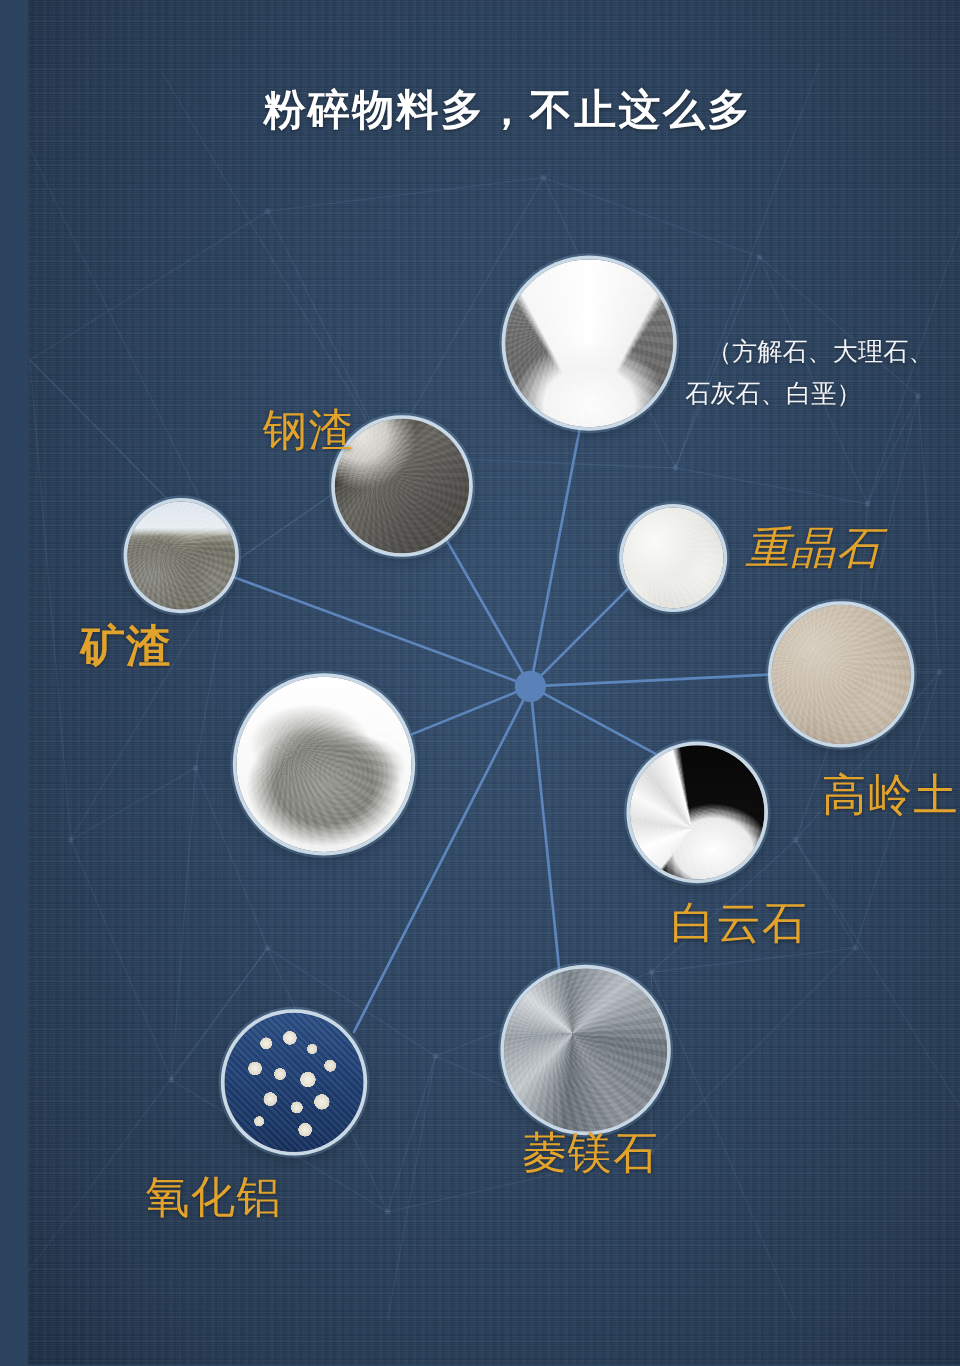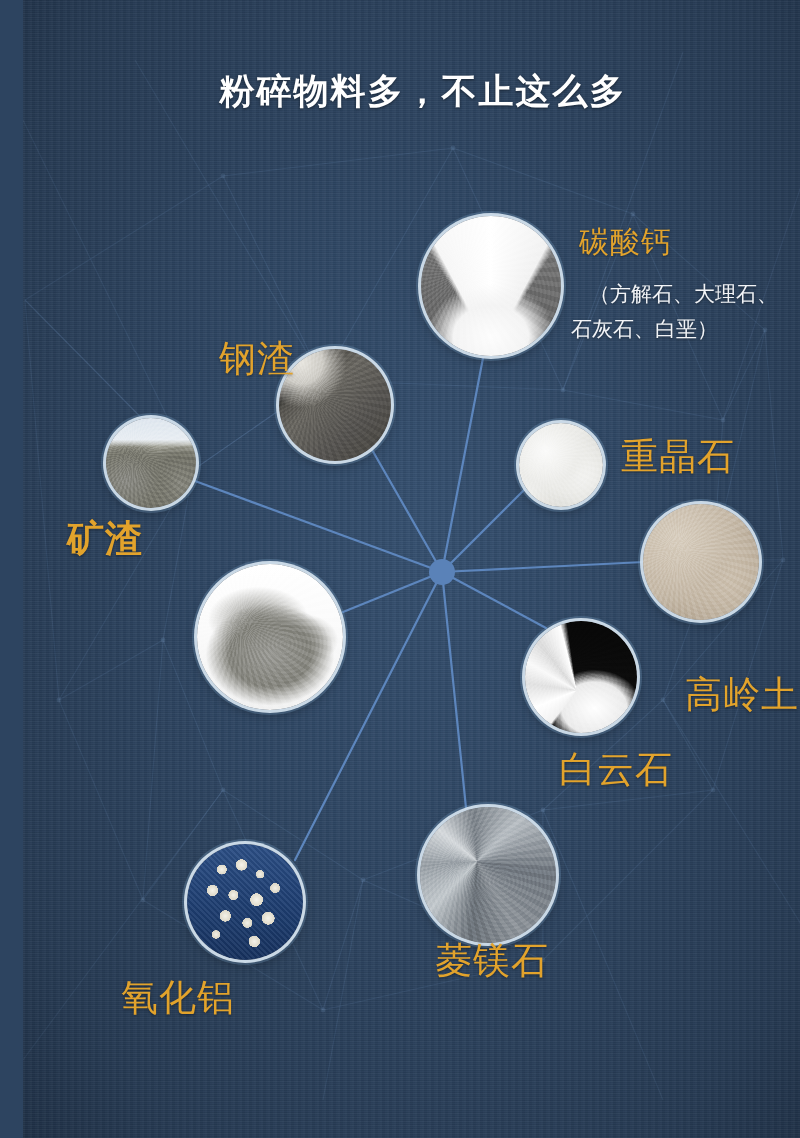--- a/index.html
+++ b/index.html
@@ -332,33 +332,32 @@
   <div class="bubble" style="left:620px; top:504px; width:116px; height:116px;">
     <div class="photo ph-kaolin"></div>
     <div class="grain"></div>
   </div>
 
   <div class="bubble" style="left:496px; top:423px; width:84px; height:84px;">
     <div class="photo ph-barite"></div>
     <div class="grain"></div>
   </div>
 
-  <div class="label lg" style="left:556px; top:222px;">碳酸钙</div>
   <div class="sublabel" style="left:566px; top:278px;">（方解石、大理石、</div>
   <div class="sublabel" style="left:548px; top:313px;">石灰石、白垩）</div>
 
   <div class="label" style="left:196px; top:334px;">钢渣</div>
 
   <div class="label" style="left:44px; top:514px;font-weight:bold;">矿渣</div>
 
 
   <div class="label" style="left:98px; top:973px;">氧化铝</div>
 
   <div class="label" style="left:412px; top:936px;">菱镁石</div>
 
   <div class="label" style="left:536px; top:745px;">白云石</div>
 
-  <div class="label" style="left:662px; top:670px;">高岭土</div>
-
-  <div class="label" style="left:598px; top:432px;">重晶石</div>
+  <div class="label" style="left:662px; top:638px;">高岭土</div>
+
+  <div class="label" style="left:598px; top:432px;font-style:italic;">重晶石</div>
 
   <div class="texture"></div>
 </div>
 
 </body></html>

